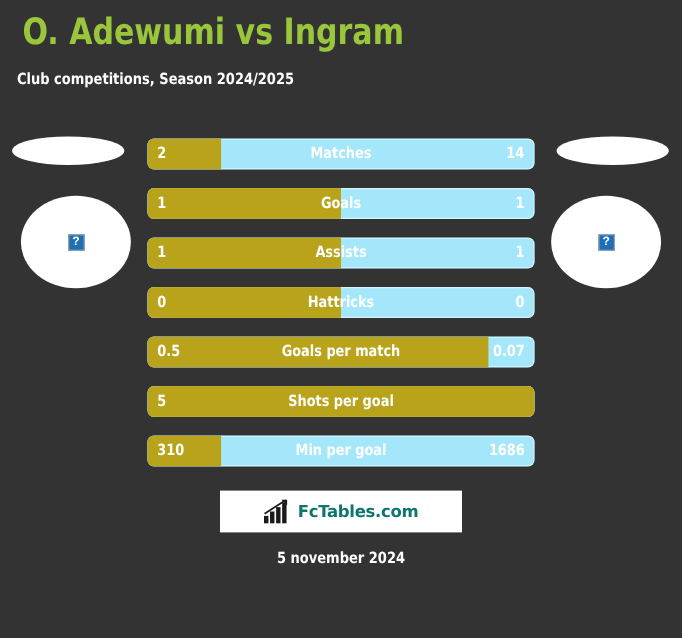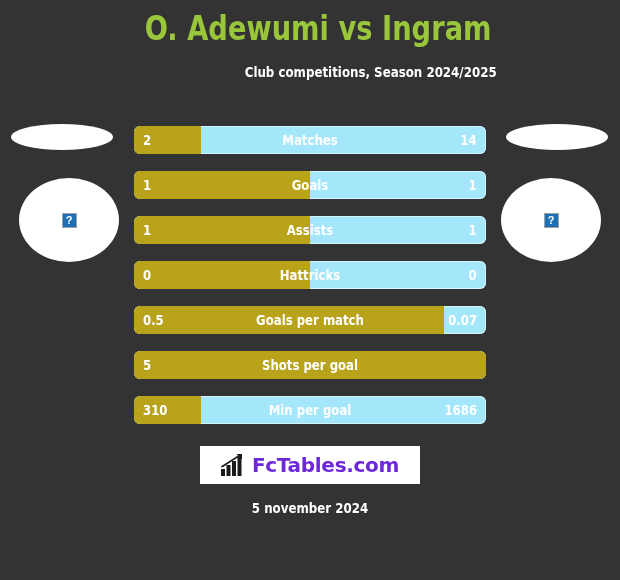--- a/index.html
+++ b/index.html
@@ -21,21 +21,21 @@
     width: 620px;
     height: 580px;
   }
 
   
   .header {
     position: absolute;
     top: 0;
     left: 0;
     width: 512px;
-    text-align: right;
+    text-align: left;
   }
   .title {
     margin: 0;
     padding-top: 10px;
     font-size: 33px;
     line-height: 38px;
     font-weight: bold;
     color: #9ac63c;
     font-family: "DejaVu Sans Condensed", "Liberation Sans Narrow", "Liberation Sans", sans-serif;
     transform: scaleX(0.92);
@@ -164,24 +164,24 @@
     width: 220px;
     height: 38px;
     background: #ffffff;
     display: flex;
     align-items: center;
     justify-content: center;
     gap: 5px;
   }
   .logo-icon { display: block; }
   .logo-text {
-    font-size: 20px;
+    font-size: 15px;
     line-height: 20px;
     font-weight: bold;
-    color: #6d28d9;
+    color: #0f766e;
     font-family: "DejaVu Sans", sans-serif;
     letter-spacing: -0.3px;
   }
 
   .date {
     position: absolute;
     left: 0;
     top: 500px;
     width: 620px;
     text-align: center;

